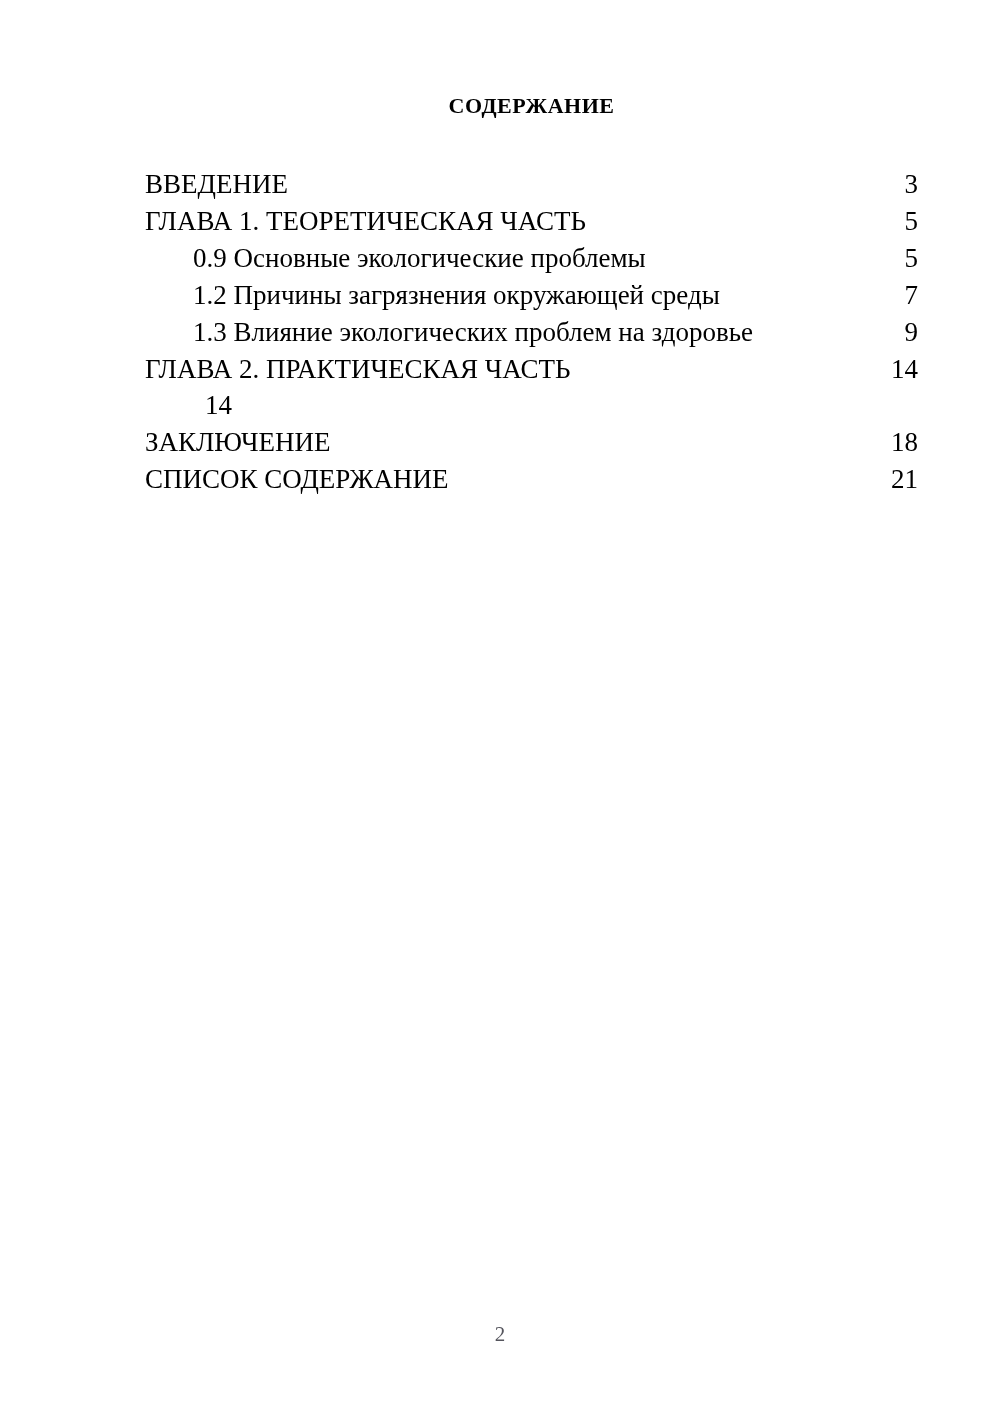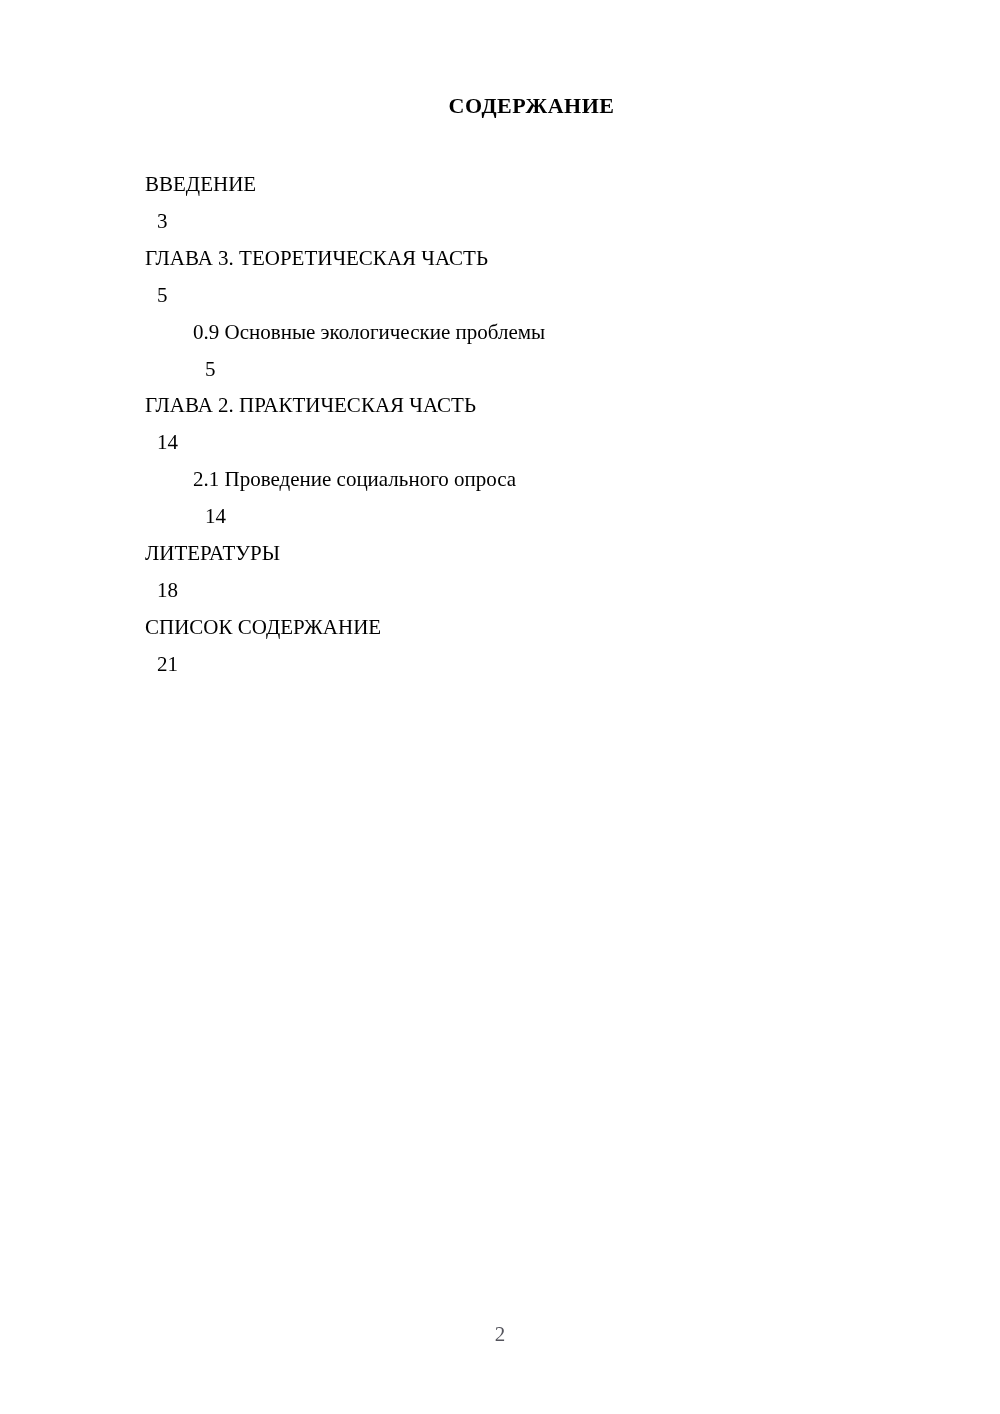--- a/index.html
+++ b/index.html
@@ -32,24 +32,23 @@
   .toc {
     position: absolute;
     top: 166px;
     left: 145px;
     width: 773px;
   }
   .toc-row {
     display: flex;
     justify-content: space-between;
     align-items: baseline;
-    font-size: 21px;
+    font-size: 27px;
     line-height: 36.9px;
     white-space: nowrap;
-    flex-direction: column;
   }
   .toc-row.level-1 {
     padding-left: 48px;
   }
   .toc-label {
     flex: 1 1 auto;
     overflow: hidden;
   }
   .toc-page {
     flex: 0 0 auto;
@@ -72,45 +71,52 @@
 <div class="page">
   <h1 class="doc-title">СОДЕРЖАНИЕ</h1>
 
   <div class="toc" id="toc">
   <div class="toc-row">
     <span class="toc-label">ВВЕДЕНИЕ</span>
     <span class="toc-page">3</span>
   </div>
 
   <div class="toc-row">
-    <span class="toc-label">ГЛАВА 3. ТЕОРЕТИЧЕСКАЯ ЧАСТЬ</span>
+    <span class="toc-label">ГЛАВА 1. ТЕОРЕТИЧЕСКАЯ ЧАСТЬ</span>
     <span class="toc-page">5</span>
   </div>
 
   <div class="toc-row level-1">
     <span class="toc-label">0.9 Основные экологические проблемы</span>
     <span class="toc-page">5</span>
   </div>
 
+  <div class="toc-row level-1">
+    <span class="toc-label">1.2 Причины загрязнения окружающей среды</span>
+    <span class="toc-page">7</span>
+  </div>
 
+  <div class="toc-row level-1">
+    <span class="toc-label">1.3 Влияние экологических проблем на здоровье</span>
+    <span class="toc-page">9</span>
+  </div>
 
 
   <div class="toc-row">
     <span class="toc-label">ГЛАВА 2. ПРАКТИЧЕСКАЯ ЧАСТЬ</span>
     <span class="toc-page">14</span>
   </div>
 
   <div class="toc-row level-1">
-    <span class="toc-label">2.1 Проведение социального опроса</span>
     <span class="toc-page">14</span>
   </div>
 
 
   <div class="toc-row">
-    <span class="toc-label">ЛИТЕРАТУРЫ</span>
+    <span class="toc-label">ЗАКЛЮЧЕНИЕ</span>
     <span class="toc-page">18</span>
   </div>
 
   <div class="toc-row">
     <span class="toc-label">СПИСОК СОДЕРЖАНИЕ</span>
     <span class="toc-page">21</span>
   </div>
 </div>
 
   <div class="page-footer">2</div>

